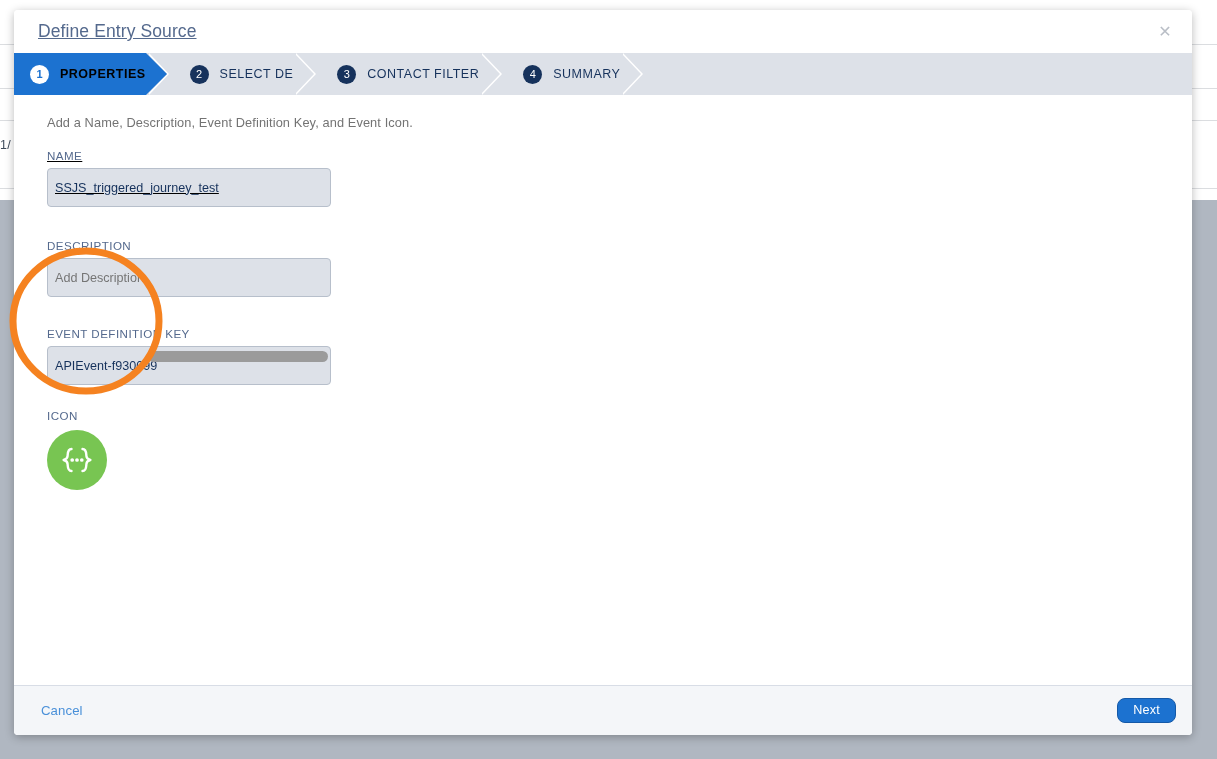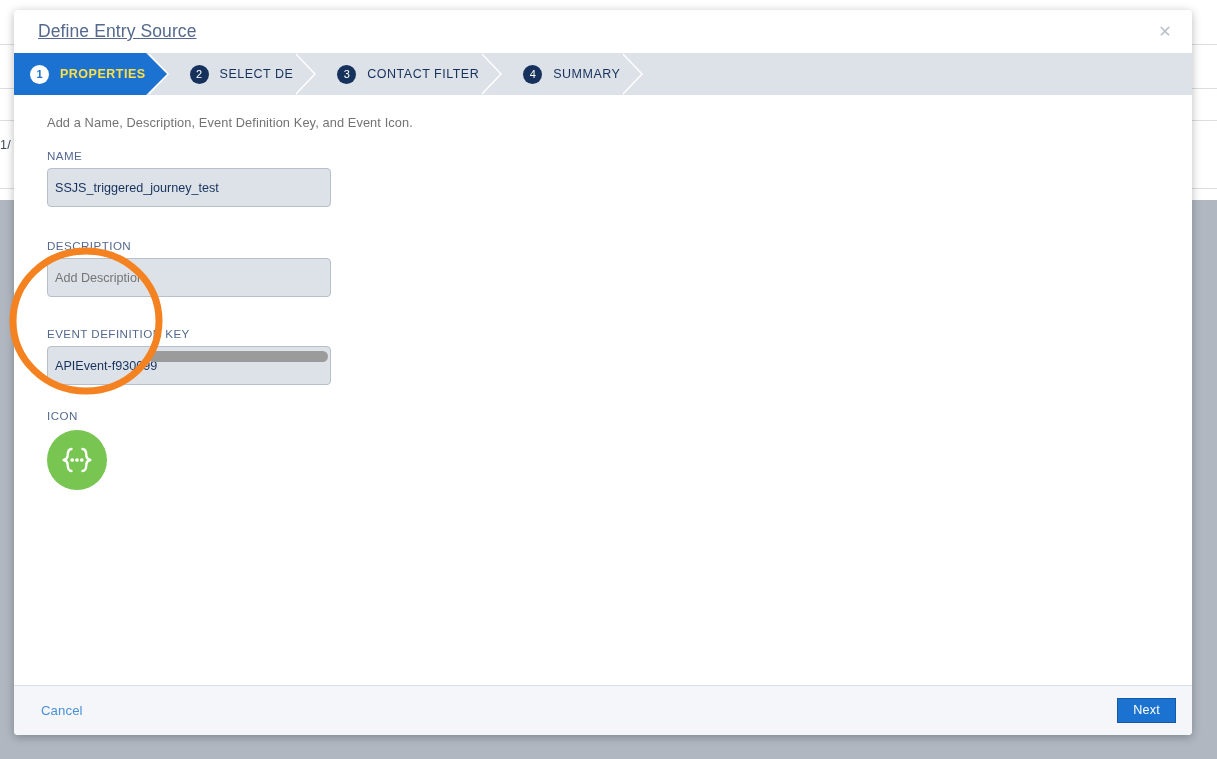--- a/index.html
+++ b/index.html
@@ -176,21 +176,21 @@
   .wz-label {
     margin-left: 11px;
     font-size: 12.5px;
     letter-spacing: .5px;
     color: #16325c;
     position: relative;
     z-index: 4;
     white-space: nowrap;
   }
   .wz-step.active .wz-label {
-    color: #fde047;
+    color: #000000;
     font-weight: bold;
   }
 
   
   .modal-body {
     flex: 1 1 auto;
     background: #ffffff;
     position: relative;
     padding: 20px 0 0 33px;
     box-sizing: border-box;
@@ -218,21 +218,21 @@
     color: #16325c;
     font-family: "Liberation Sans", sans-serif;
     padding: 0 7px;
     outline: none;
     display: block;
   }
   .text-input.placeholder {
     color: #3f5173;
   }
   .field-group { margin-bottom: 24px; }
-  .field-group.name { margin-bottom: 32px; }
+  .field-group.name { margin-bottom: 32px; text-decoration: underline; }
   .field-group.desc { margin-bottom: 30px; }
   .field-wrap { position: relative; width: 284px; }
 
   .redaction {
     position: absolute;
     left: 101px;
     top: 5px;
     width: 180px;
     height: 11px;
     background: #9b9b9b;
@@ -266,21 +266,21 @@
   .cancel-link {
     font-size: 13.2px;
     color: #4a90d9;
     cursor: pointer;
     letter-spacing: .1px;
   }
   .next-btn {
     background: #1c72d0;
     color: #ffffff;
     border: 1px solid #1459a8;
-    border-radius: 0;
+    border-radius: 8px;
     font-size: 12.6px;
     font-family: "Liberation Sans", sans-serif;
     padding: 4px 15px 5px 15px;
     cursor: pointer;
     letter-spacing: .2px;
   }
 
   
   #annotation {
     position: absolute;

